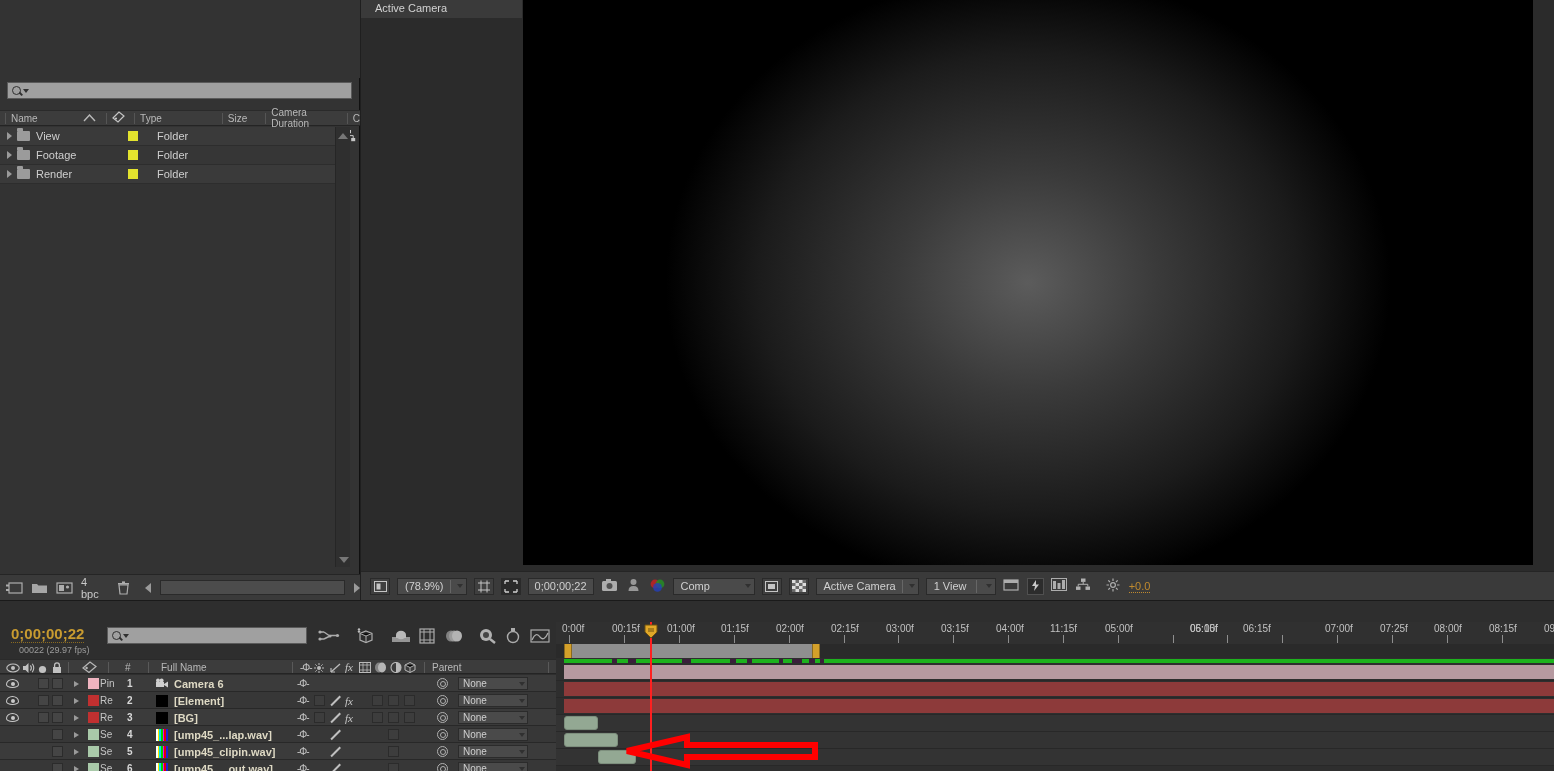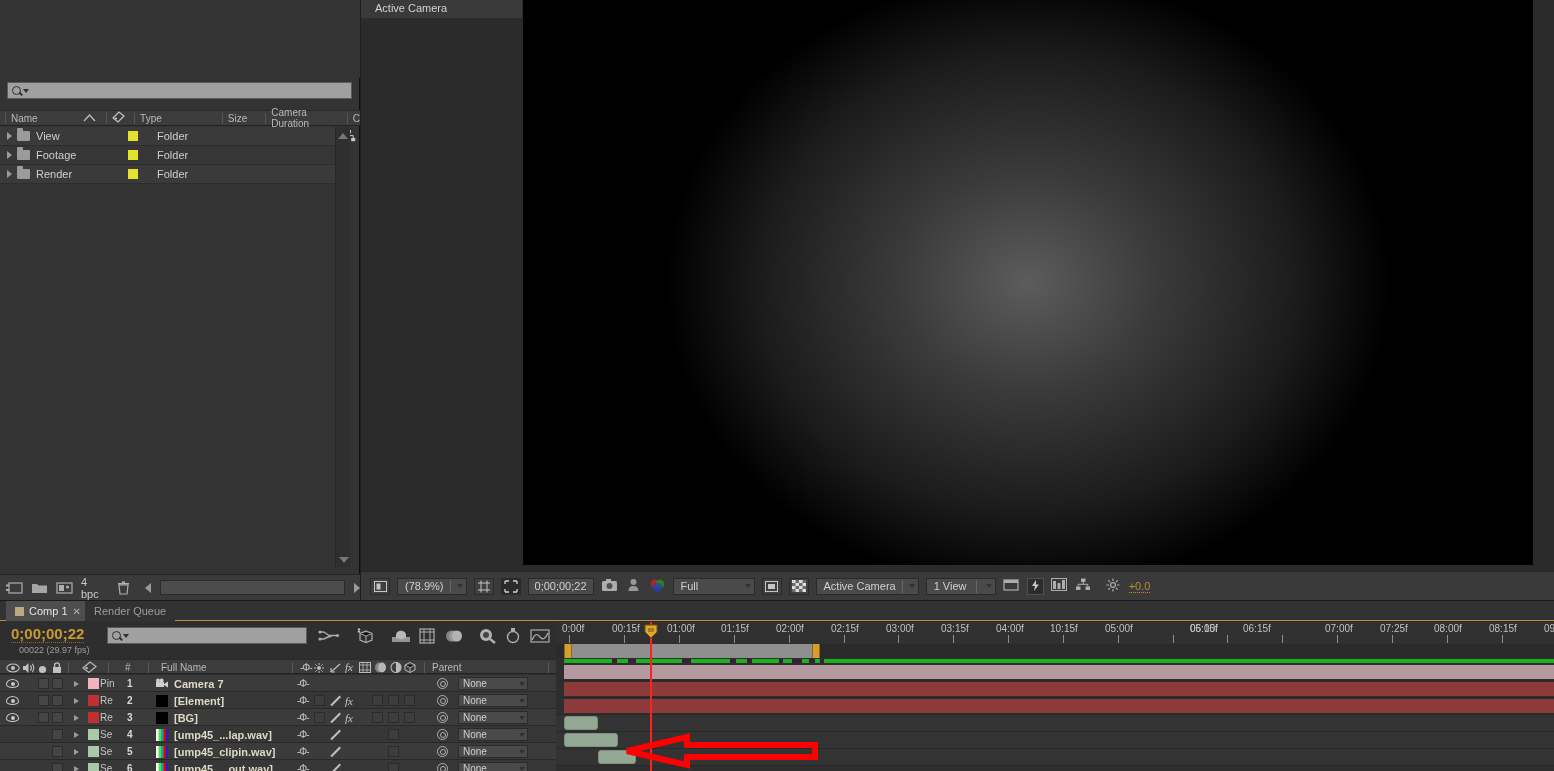--- a/index.html
+++ b/index.html
@@ -302,21 +302,21 @@
         </svg>
     </span>
     <span class="cf-ic">
       <svg width="17" height="14" viewBox="0 0 17 14">
           <circle cx="6" cy="6" r="4.4" fill="#d02020" opacity=".9"></circle>
           <circle cx="11" cy="6" r="4.4" fill="#20a020" opacity=".8"></circle>
           <circle cx="8.5" cy="9.4" r="4.4" fill="#2040d0" opacity=".8"></circle>
         </svg>
     </span>
     <div class="cf-dd" style="min-width:82px; justify-content:space-between;">
-      <span>Full</span>
+      <span>Comp</span>
       <span class="caretdown"></span>
     </div>
     <div class="cf-box">
       <svg width="13" height="11" viewBox="0 0 13 11">
           <rect x="0.5" y="0.5" width="12" height="10" fill="none" stroke="#c5c5c5" stroke-width="1"></rect>
           <rect x="3" y="3" width="7" height="5" fill="#c5c5c5"></rect>
         </svg>
     </div>
     <div class="cf-box">
       <svg width="14" height="12" viewBox="0 0 14 12">
@@ -375,30 +375,20 @@
           <circle cx="8" cy="7" r="2.4" fill="none" stroke="#c2c2c2" stroke-width="1.2"></circle>
           <path d="M8 0.5 V3 M8 11 V13.5 M1.5 7 H4 M12 7 H14.5 M3.3 2.3 L5 4 M11 10 L12.7 11.7 M12.7 2.3 L11 4 M5 10 L3.3 11.7" stroke="#c2c2c2" stroke-width="1.2"></path>
         </svg>
     </span>
     <span id="cf-plus">+0.0</span>
   </div>
 </div>
 
 <div class="panel" id="timeline">
 
-  <div id="tl-tabs">
-    <div class="tl-tab" id="tab-comp1">
-      <span class="tab-sq"></span>
-      <span>Comp 1</span>
-      <span class="tab-x">✕</span>
-    </div>
-    <div class="tl-tab" id="tab-rq">
-      <span>Render Queue</span>
-    </div>
-  </div>
 
   <div id="tl-toolbar">
     <div id="tc-big">0;00;00;22</div>
     <div id="tc-sub">00022 (29.97 fps)</div>
     <div id="tl-search">
       <span class="mag"></span>
       <span class="caretdown"></span>
     </div>
 
     <span class="tl-tool-ic" style="left:318px">
@@ -559,21 +549,21 @@
       <span class="lr-cell lbl-txt" style="left:100px">Pin</span>
       <span class="lr-cell num" style="left:127px">1</span>
       <span class="lr-cell" style="left:155px">
         <svg width="14" height="11" viewBox="0 0 14 11">
             <rect x="1" y="4" width="8" height="5" fill="#cfcfcf"></rect>
             <path d="M9 6 L13 3.5 V9.5 L9 7 Z" fill="#cfcfcf"></path>
             <circle cx="3" cy="2.6" r="2" fill="#cfcfcf"></circle>
             <circle cx="6.6" cy="2.6" r="2" fill="#cfcfcf"></circle>
           </svg>
       </span>
-      <span class="lr-cell lname" style="left:174px">Camera 7</span>
+      <span class="lr-cell lname" style="left:174px">Camera 6</span>
       <span class="lr-cell switch-p" style="left:297px">-Φ-</span>
       <span class="lr-cell" style="left:437px">
           <span class="pick-whip"></span>
         </span>
       <span class="lr-cell" style="left:458px">
         <span class="parent-dd">
           <span>None</span>
           <span class="caretdown"></span>
         </span>
       </span>
@@ -787,21 +777,21 @@
     <div id="ruler">
       <span class="tick-lbl" style="left:6px">0:00f</span>
       <span class="tick-lbl" style="left:56px">00:15f</span>
       <span class="tick-lbl" style="left:111px">01:00f</span>
       <span class="tick-lbl" style="left:165px">01:15f</span>
       <span class="tick-lbl" style="left:220px">02:00f</span>
       <span class="tick-lbl" style="left:275px">02:15f</span>
       <span class="tick-lbl" style="left:330px">03:00f</span>
       <span class="tick-lbl" style="left:385px">03:15f</span>
       <span class="tick-lbl" style="left:440px">04:00f</span>
-      <span class="tick-lbl" style="left:494px">10:15f</span>
+      <span class="tick-lbl" style="left:494px">11:15f</span>
       <span class="tick-lbl" style="left:549px">05:00f</span>
       <span class="tick-lbl" style="left:634px">05:15f</span>
       <span class="tick-lbl" style="left:634px">06:00f</span>
       <span class="tick-lbl" style="left:687px">06:15f</span>
       <span class="tick-lbl" style="left:769px">07:00f</span>
       <span class="tick-lbl" style="left:824px">07:25f</span>
       <span class="tick-lbl" style="left:878px">08:00f</span>
       <span class="tick-lbl" style="left:933px">08:15f</span>
       <span class="tick-lbl" style="left:988px">09</span>
 

